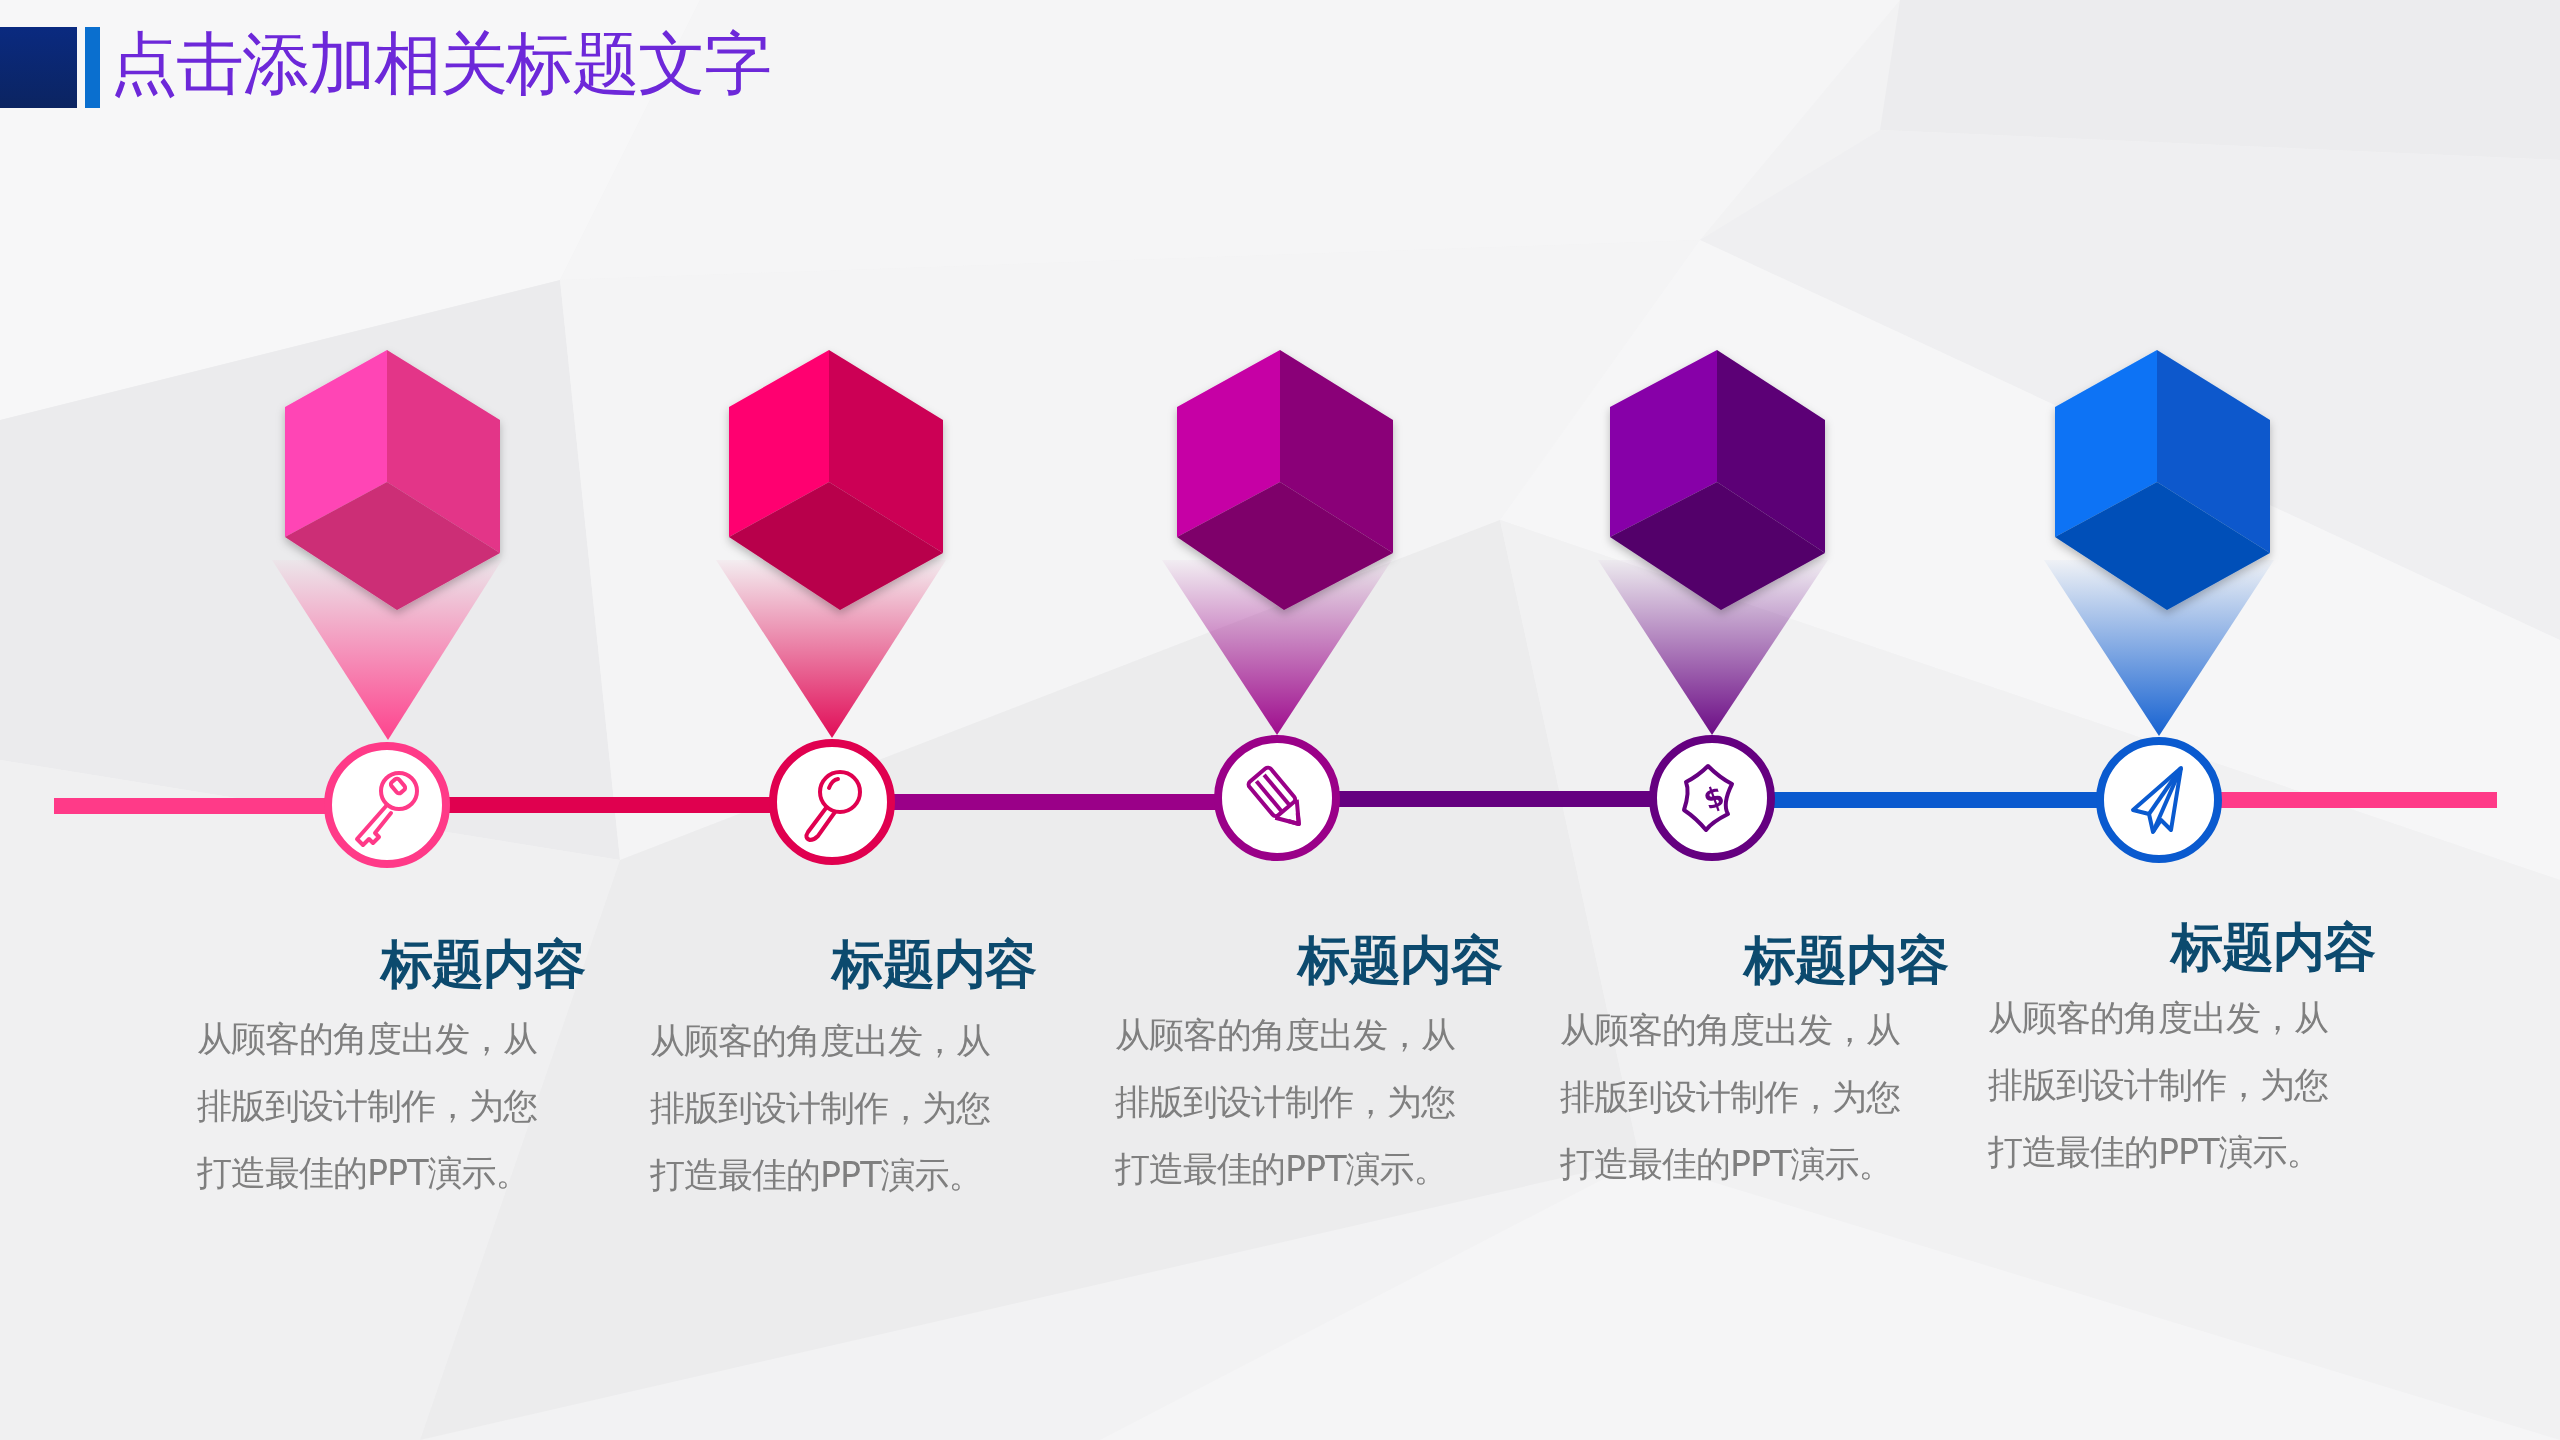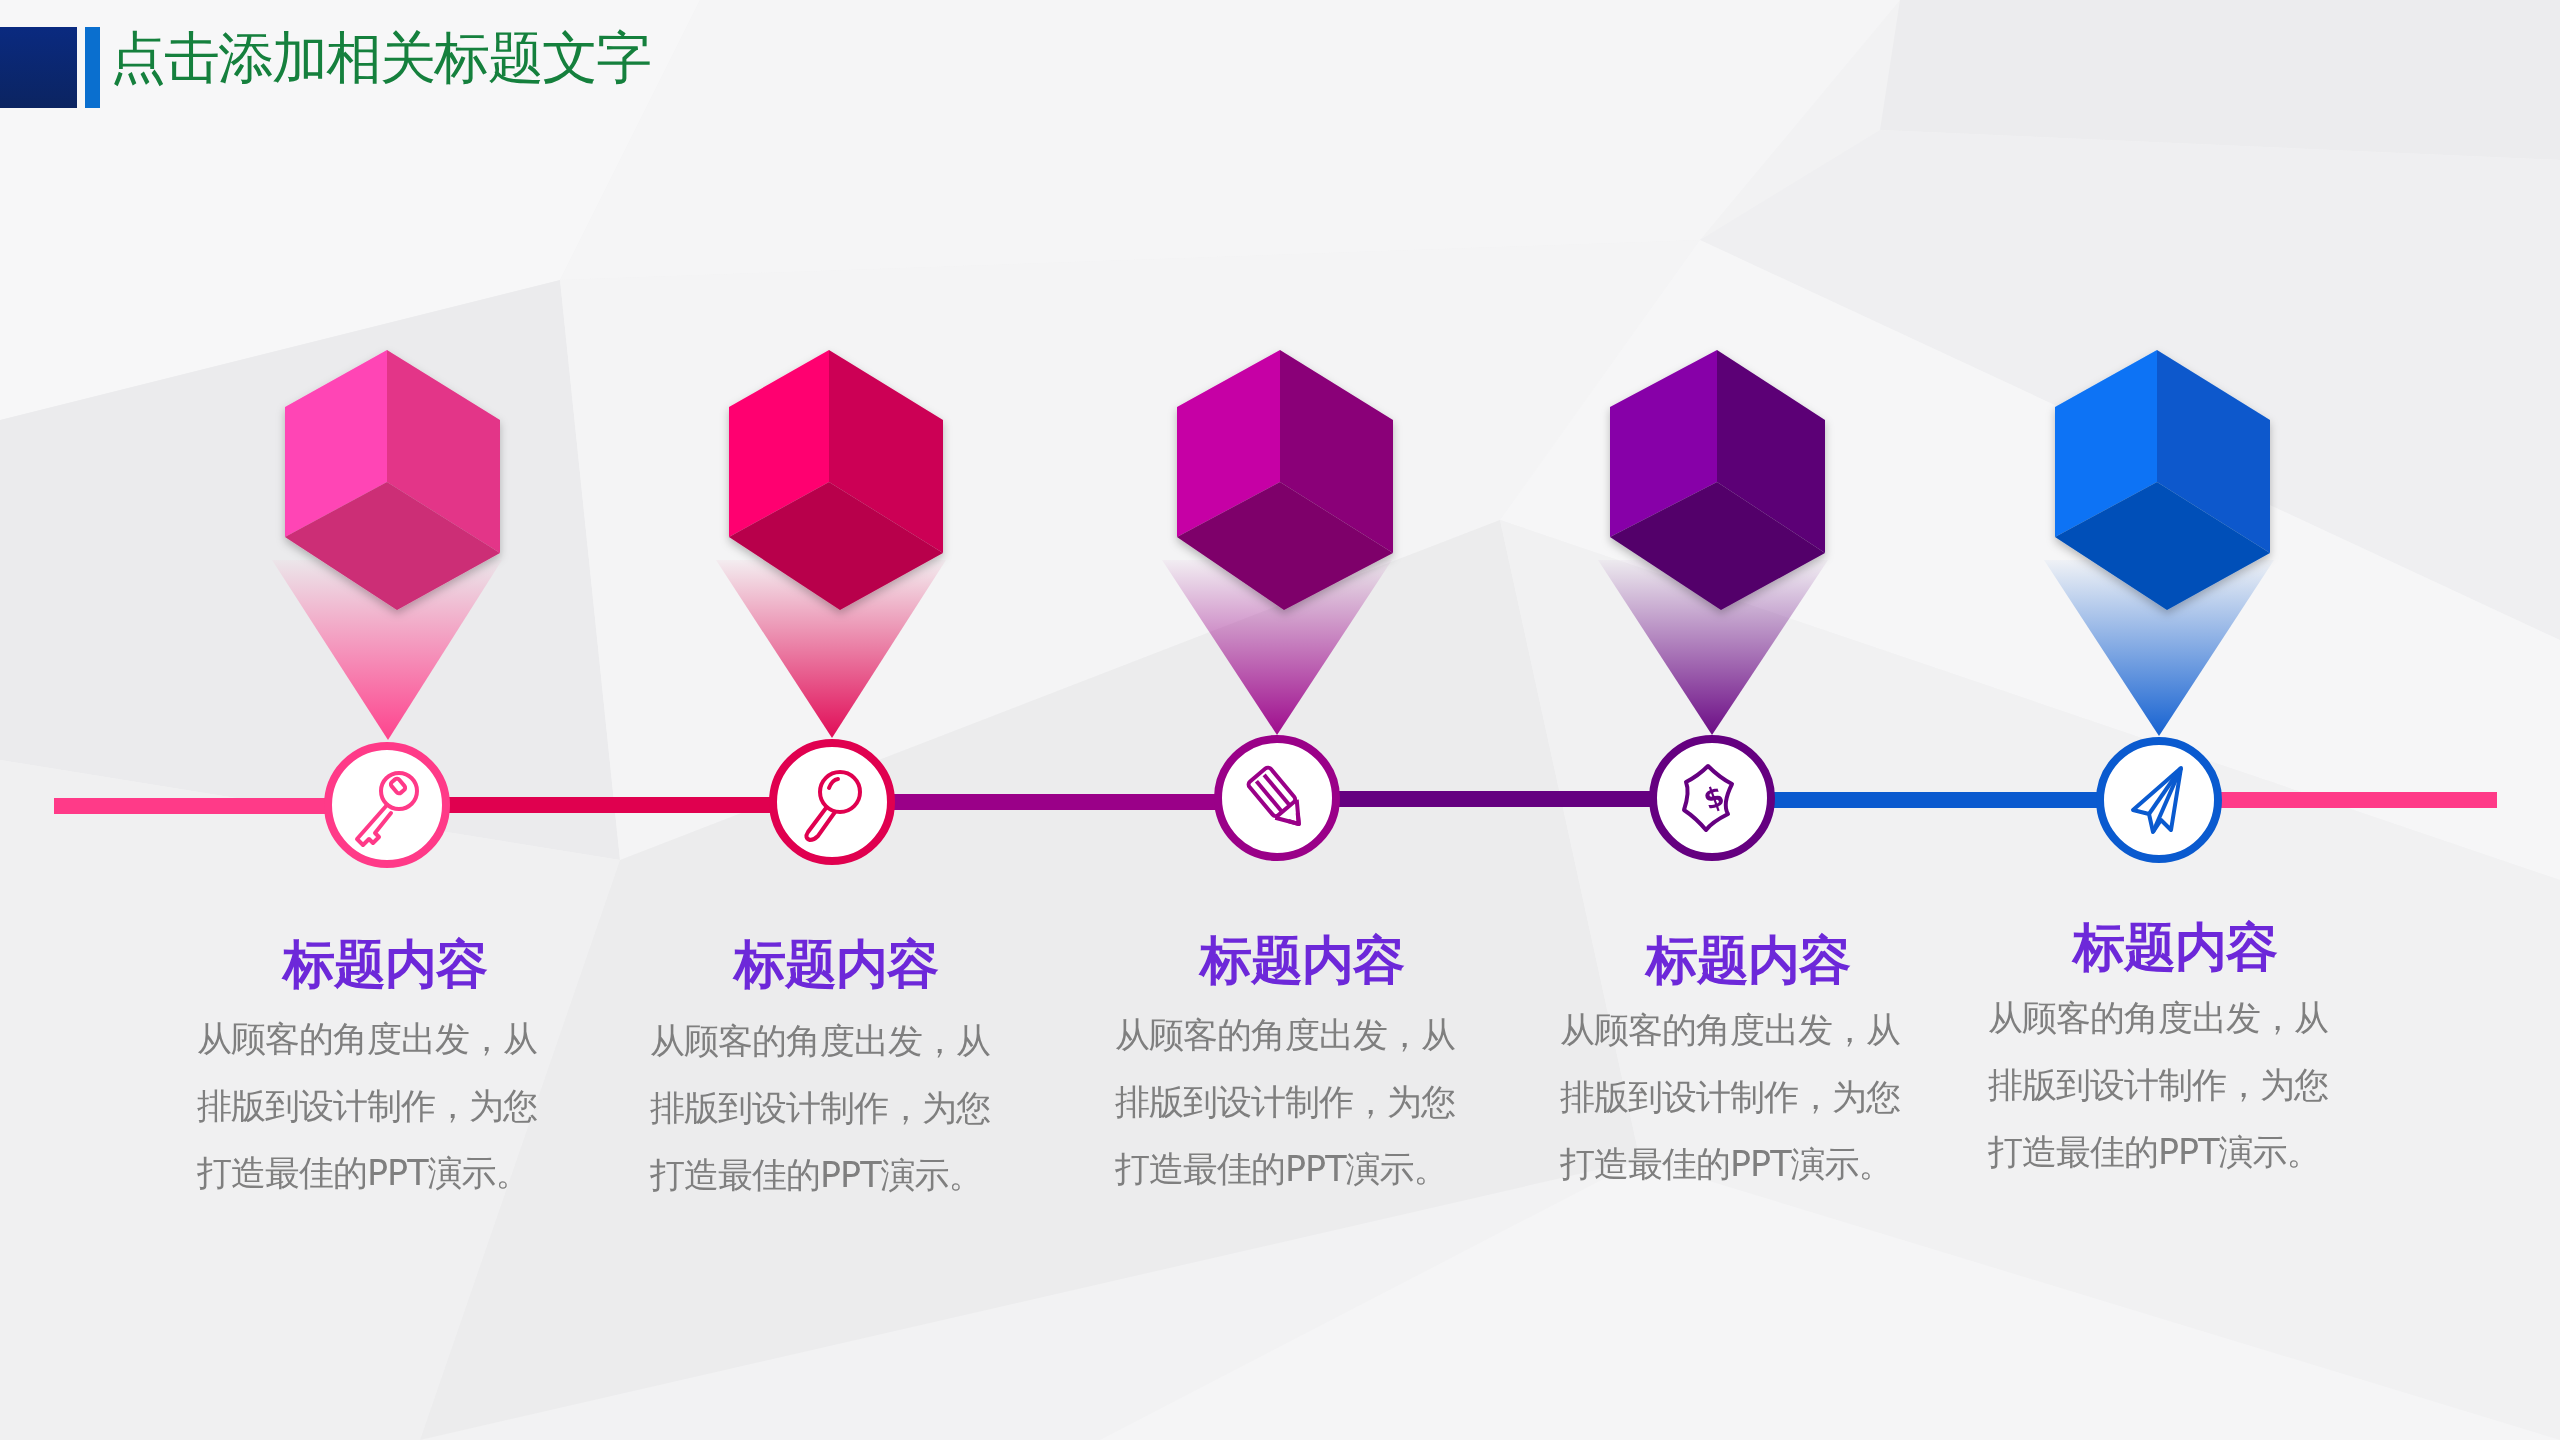--- a/index.html
+++ b/index.html
@@ -5,25 +5,25 @@
     html, body { margin:0; padding:0; }
     body {
       width:2560px; height:1440px; position:relative; overflow:hidden;
       background:#f3f3f4;
       font-family:"DejaVu Sans","Liberation Sans",sans-serif;
     }
     .bg { position:absolute; inset:0; }
     .header-block { position:absolute; left:0; top:27px; width:77px; height:81px;
       background:linear-gradient(180deg,#0a2a80 0%,#0b2461 100%); }
     .header-accent { position:absolute; left:85px; top:27px; width:15px; height:81px; background:#0a6fcf; }
-    .header-title { position:absolute; left:110px; top:20px; font-size:56px; color:#15803d;
+    .header-title { position:absolute; left:110px; top:26px; font-size:68px; color:#6d28d9;
       line-height:76px; letter-spacing:-2px; white-space:nowrap; }
     .timeline { position:absolute; left:0; top:0; width:2560px; height:1440px; }
-    .col-title { position:absolute; width:400px; text-align:center; font-size:52px; font-weight:bold;
-      color:#6d28d9; line-height:64px; letter-spacing:-1px; }
+    .col-title { position:absolute; width:400px; text-align:right; font-size:52px; font-weight:bold;
+      color:#0c4a6e; line-height:64px; letter-spacing:-1px; }
     .col-body { position:absolute; width:390px; font-size:35px; color:#7f7f7f; line-height:67px;
       letter-spacing:-1px; }
     .col-body div { white-space:nowrap; }
   </style>
 </head>
 <body>
 
 <svg class="bg" width="2560" height="1440" viewBox="0 0 2560 1440">
   <rect width="2560" height="1440" fill="#f2f2f3"></rect>
   <polygon points="0,0 700,0 560,280 0,420" fill="#f7f7f8"></polygon>

